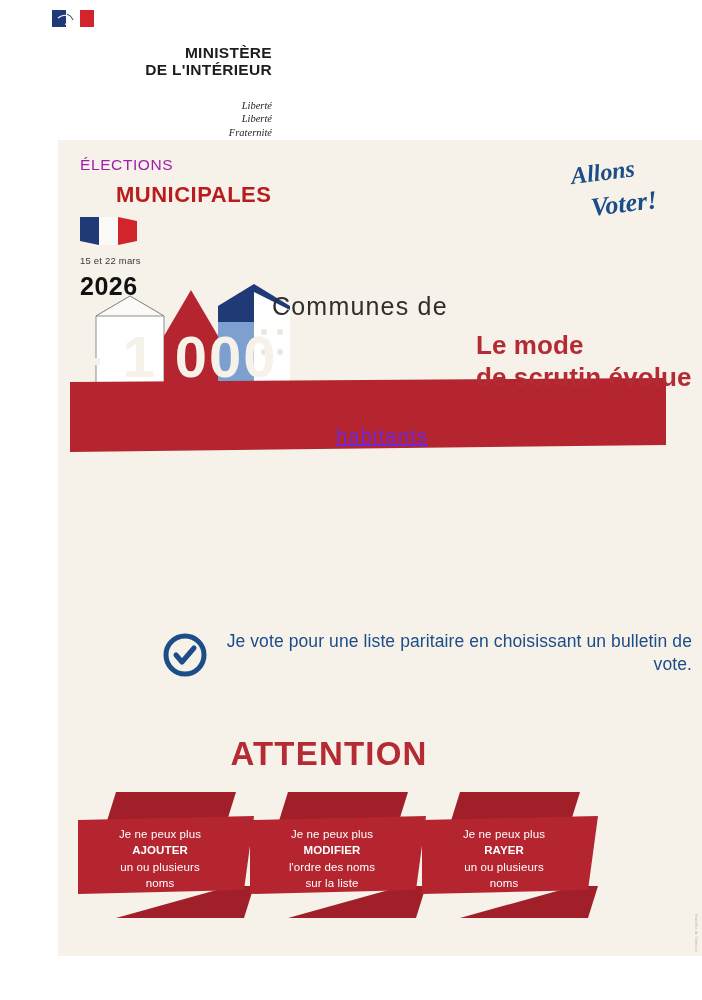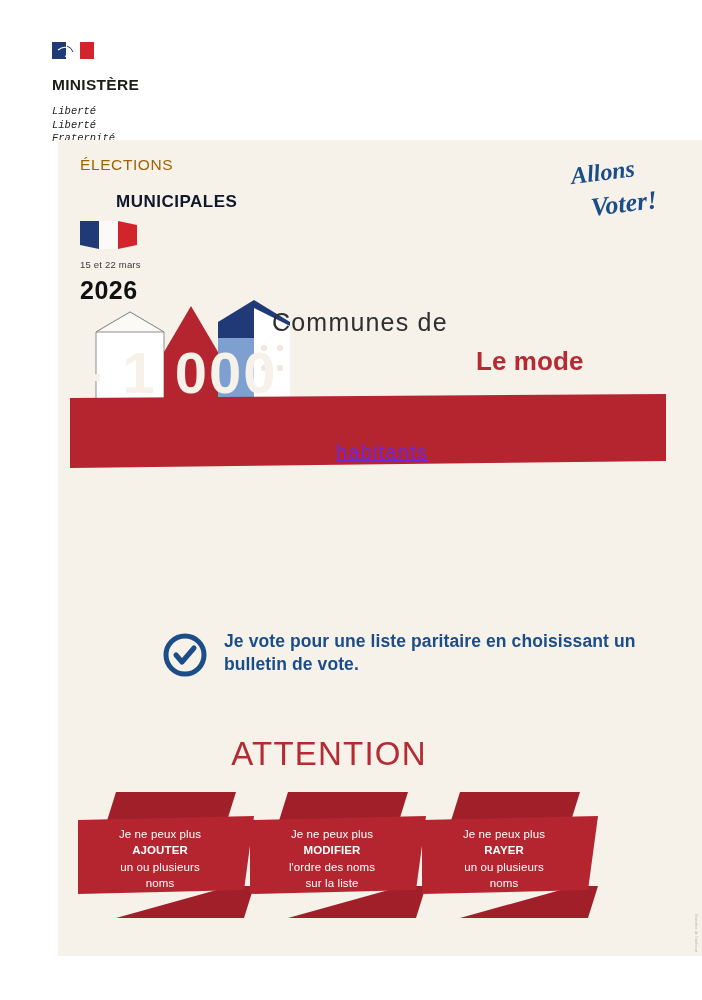--- a/index.html
+++ b/index.html
@@ -3,50 +3,50 @@
 <meta charset="utf-8">
 <style>
   html,body{margin:0;padding:0;}
   body{
     width:702px;height:1000px;background:#ffffff;
     font-family:"Liberation Sans",sans-serif;
     overflow:hidden;position:relative;
   }
 
   
-  .ministry{position:absolute;left:52px;top:40px;width:220px;}
+  .ministry{position:absolute;left:52px;top:8px;width:220px;text-align:right;}
   .ministry-flag{width:46px;height:30px;display:block;margin-bottom:6px;}
   .ministry-name{
     font-family:"Liberation Sans",sans-serif;
     font-weight:bold;font-size:15.5px;line-height:1.12;
     letter-spacing:.3px;color:#1d1d1b;text-transform:uppercase;
   }
   .ministry-motto{
-    margin-top:12px;font-family:Liberation Mono, monospace;
+    margin-top:20px;font-family:Liberation Serif, serif;
     font-style:italic;font-size:10.5px;line-height:1.28;color:#1d1d1b;
   }
 
   
   .poster{
     position:absolute;left:58px;top:140px;width:644px;height:816px;
     background:#F6F1E9;overflow:hidden;
   }
 
   
   .elect{position:absolute;left:22px;top:16px;width:260px;}
-  .elect-l1{font-size:15.5px;letter-spacing:.6px;color:#a16207;font-weight:400;}
-  .elect-l2{font-size:17px;letter-spacing:.5px;color:#0f172a;font-weight:bold;margin-left:36px;margin-top:18px;}
+  .elect-l1{font-size:15.5px;letter-spacing:.6px;color:#a21caf;font-weight:400;}
+  .elect-l2{font-size:22px;letter-spacing:.5px;color:#b91c1c;font-weight:bold;margin-left:36px;margin-top:8px;}
   .elect-flag{width:58px;height:30px;display:block;margin-top:7px;}
   .elect-dates{font-size:9.5px;color:#3a3a3a;margin-top:10px;letter-spacing:.2px;}
   .elect-year{font-size:25px;font-weight:bold;color:#111;letter-spacing:.5px;line-height:1;margin-top:8px;}
 
   .allons{position:absolute;right:24px;top:14px;width:112px;height:74px;}
 
   
-  .communes{position:absolute;left:0;top:146px;width:637px;height:190px;}
+  .communes{position:absolute;left:0;top:130px;width:637px;height:190px;}
   .communes-label{
     position:absolute;left:214px;top:22px;
     font-size:25px;color:#2f2f2f;letter-spacing:1.2px;font-weight:300;
   }
   .communes-habitants{
     position:absolute;left:278px;top:155px;
     font-size:20px;color:#6d28d9;letter-spacing:1.2px;font-weight:300;text-decoration:underline;
   }
   .communes-number{
     position:absolute;left:25px;top:58px;
@@ -56,27 +56,27 @@
   .headline{
     position:absolute;left:418px;top:60px;
     font-size:26px;font-weight:bold;color:#B42B33;
     line-height:1.22;letter-spacing:.1px;
   }
 
   
   .check-row{position:absolute;left:104px;top:490px;width:530px;display:flex;align-items:flex-start;gap:16px;}
   .check-icon{flex:0 0 auto;margin-top:2px;}
   .check-text{
-    font-size:17.5px;font-weight:bold;color:#1B4D89;line-height:1.3;letter-spacing:.1px;
+    font-size:17.5px;font-weight:normal;color:#1B4D89;line-height:1.3;letter-spacing:.1px;text-align:right;
   }
 
   
   .attention{
     position:absolute;left:0;top:595px;width:542px;text-align:center;
-    font-size:33px;font-weight:normal;color:#B42B33;letter-spacing:1.2px;
+    font-size:33px;font-weight:bold;color:#B42B33;letter-spacing:1.2px;
   }
 
   
   .ribbons{position:absolute;left:0;top:650px;width:620px;height:140px;}
   .ribbon{position:absolute;top:0;width:190px;height:140px;}
   .ribbon svg{position:absolute;inset:0;}
   .ribbon-text{
     position:absolute;left:0;top:36px;width:168px;text-align:center;
     color:#ffffff;font-size:11.5px;line-height:1.42;font-weight:bold;
     letter-spacing:.1px;
@@ -95,20 +95,21 @@
 <div class="ministry">
   <svg class="ministry-flag" viewBox="0 0 46 30">
     <rect x="0" y="2" width="14" height="17" fill="#1F3A77"></rect>
     <rect x="14" y="2" width="14" height="17" fill="#ffffff"></rect>
     <rect x="28" y="2" width="14" height="17" fill="#D1252B"></rect>
     <path d="M6 10 q6 -5 13 -1 q5 3 2 6 q-3 3 -8 1" fill="none" stroke="#ffffff" stroke-width="1.1"></path>
     <path d="M15 6 q5 2 6 6" fill="none" stroke="#1F3A77" stroke-width="1"></path>
   </svg>
   <div class="ministry-name">
     <div>MINISTÈRE</div>
+    <div>DE L'INTÉRIEUR</div>
   </div>
   <div class="ministry-motto">
     <div>Liberté</div>
     <div>Liberté</div>
     <div>Fraternité</div>
   </div>
 </div>
 
 <div class="poster">
 
@@ -147,20 +148,21 @@
           <circle cx="222" cy="82" r="3"></circle>
       </g>
 
       <polygon points="12,112 608,108 608,175 12,182" fill="#B4252F"></polygon>
     </svg>
     <div class="communes-label">Communes de</div>
     <div class="communes-number">- 1 000</div>
     <div class="communes-habitants">habitants</div>
     <div class="headline">
       <div>Le mode</div>
+      <div>de scrutin évolue</div>
     </div>
   </div>
 
   <div class="check-row">
     <svg class="check-icon" width="46" height="46" viewBox="0 0 46 46">
       <circle cx="23" cy="23" r="19" fill="none" stroke="#1B4D89" stroke-width="5"></circle>
       <path d="M14 23 l6 7 l12 -14" fill="none" stroke="#1B4D89" stroke-width="5" stroke-linecap="round" stroke-linejoin="round"></path>
     </svg>
     <div class="check-text">Je vote pour une liste paritaire en choisissant un bulletin de vote.</div>
   </div>

